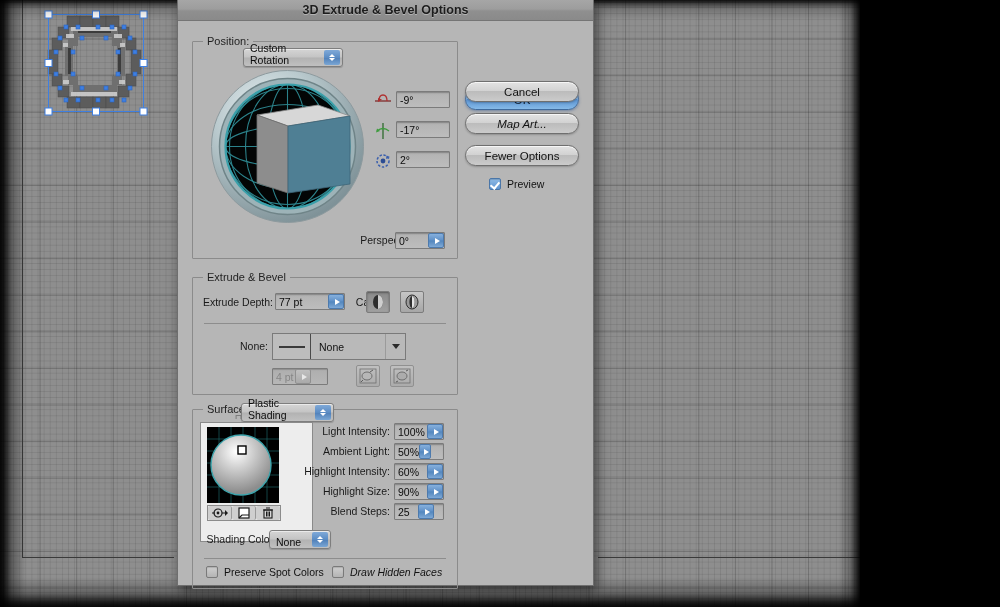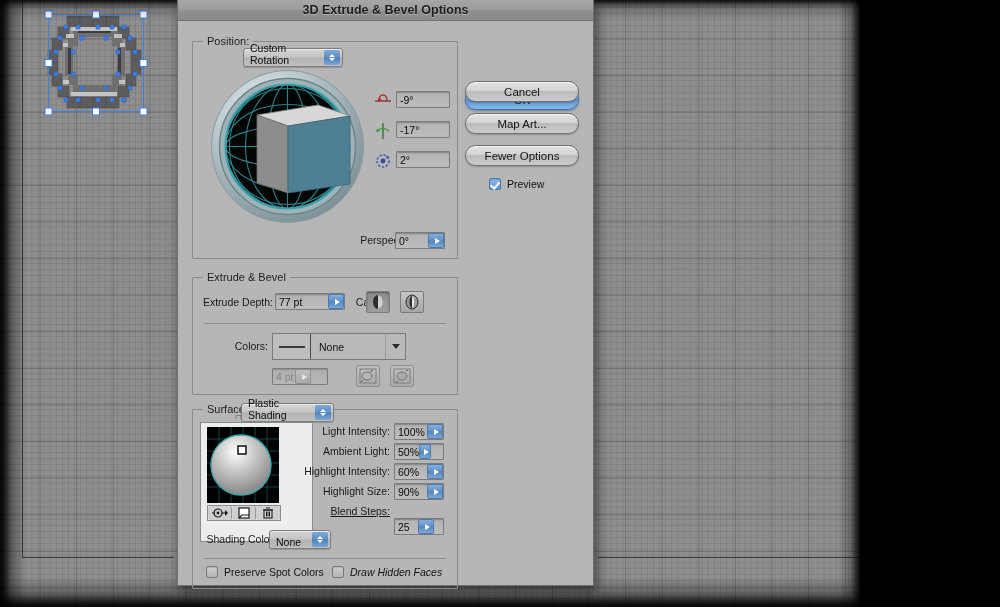--- a/index.html
+++ b/index.html
@@ -432,21 +432,21 @@
       <div class="iconbtn" style="position:absolute; left:222px; top:270px; width:24px; height:22px;">
         <svg width="18" height="16" viewBox="0 0 18 16">
           <ellipse cx="9" cy="8" rx="6" ry="7" fill="#9a9a9a" stroke="#2e2e2e" stroke-width="1"></ellipse>
           <ellipse cx="9" cy="8" rx="2.6" ry="6" fill="#2e2e2e"></ellipse>
           <path d="M9 2 A2.6 6 0 0 1 9 14 Z" fill="#e4e4e4"></path>
         </svg>
       </div>
 
       <div class="sep" style="left:26px; top:302px; width:242px;"></div>
 
-      <span class="lbl" style="position:absolute; left:40px; top:319px; width:50px;">Colors:</span>
+      <span class="lbl" style="position:absolute; left:40px; top:319px; width:50px;">None:</span>
       <div class="bevelbox" style="position:absolute; left:94px; top:312px; width:134px;">
         <span class="bevel-swatch">
             <span class="line"></span>
           </span>
         <span class="bevel-name">None</span>
         <span class="bevel-arrow">
             <i></i>
           </span>
       </div>
 
@@ -564,22 +564,22 @@
         <div style="position:absolute; left:120px; top:462px; width:155px;">
           <span class="lbl" style="position:absolute; left:0; top:2px; width:92px;">Highlight Size:</span>
           <div class="field" style="position:absolute; left:96px; top:0; width:50px; padding-right:0;">
             <span>90%</span>
             <span class="stepper">
                 <i></i>
               </span>
           </div>
         </div>
         <div style="position:absolute; left:120px; top:482px; width:155px;">
-          <span class="lbl" style="position:absolute; left:0; top:2px; width:92px;text-decoration:underline;">Blend Steps:</span>
-          <div class="field" style="position:absolute; left:96px; top:15px; width:50px; padding-right:9px;">
+          <span class="lbl" style="position:absolute; left:0; top:2px; width:92px;">Blend Steps:</span>
+          <div class="field" style="position:absolute; left:96px; top:0; width:50px; padding-right:9px;">
             <span>25</span>
             <span class="stepper">
                 <i></i>
               </span>
           </div>
         </div>
       </div>
 
       <span class="lbl" style="position:absolute; left:14px; top:512px; width:84px;">Shading Color:</span>
       <div class="popup" style="position:absolute; left:91px; top:509px; width:62px;">
@@ -600,21 +600,21 @@
         <span class="cbox"></span>
         <span>Draw Hidden Faces</span>
       </div>
 
       <div class="btn default" style="position:absolute; left:287px; top:32px; width:114px;">
         <span>OK</span>
       </div>
       <div class="btn" style="position:absolute; left:287px; top:60px; width:114px;">
         <span>Cancel</span>
       </div>
-      <div class="btn" style="position:absolute; left:287px; top:92px; width:114px;">
+      <div class="btn" style="position:absolute; left:287px; top:92px; width:114px;font-style:italic;">
         <span>Map Art...</span>
       </div>
       <div class="btn" style="position:absolute; left:287px; top:124px; width:114px;">
         <span>Fewer Options</span>
       </div>
       <div class="cb-row" style="position:absolute; left:311px; top:157px;">
         <span class="cbox on"></span>
         <span>Preview</span>
       </div>
 

